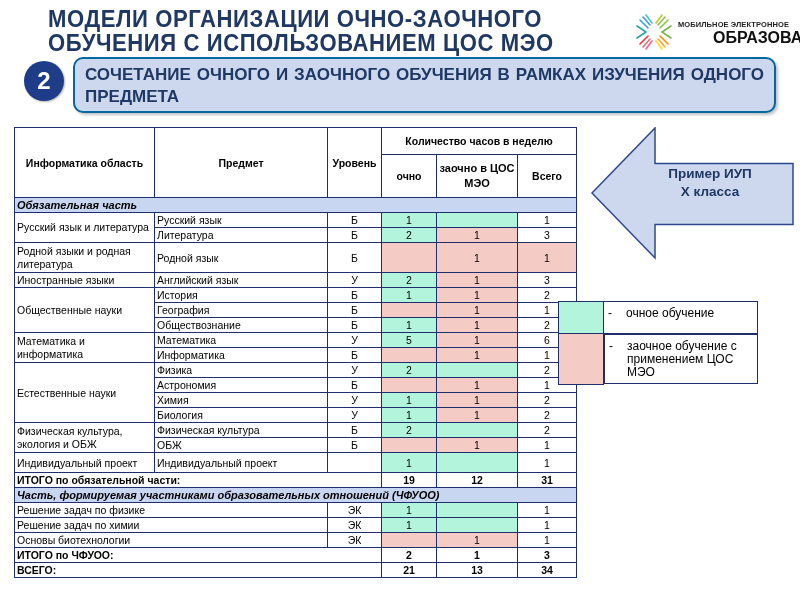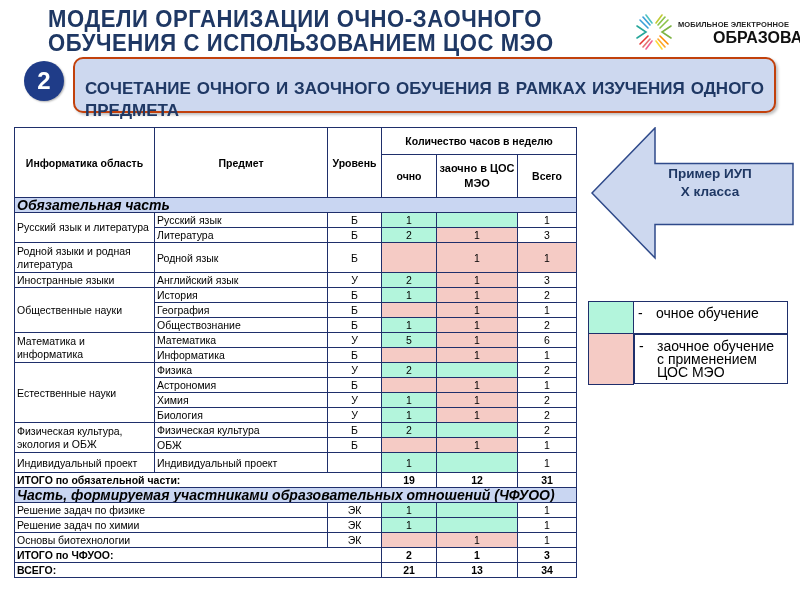--- a/index.html
+++ b/index.html
@@ -18,54 +18,54 @@
   .logo-line2 { position: absolute; left: 43px; top: 17px; font-size: 16px; font-weight: bold; color: #111; white-space: nowrap; margin-left: 36px; }
 
   .num-badge {
     position: absolute; left: 24px; top: 61px; width: 40px; height: 40px;
     border-radius: 50%; background: #1f3c88; color: #fff;
     font-weight: bold; font-size: 24px; line-height: 40px; text-align: center;
     box-shadow: 1px 1px 2px rgba(0,0,0,0.3);
   }
   .subtitle-box {
     position: absolute; left: 73px; top: 57px; width: 703px; height: 56px;
-    background: #cdd8ef; border: 2px solid #c2410c; border-radius: 10px;
+    background: #cdd8ef; border: 2px solid #0369a1; border-radius: 10px;
     box-shadow: 2px 2px 3px rgba(0,0,0,0.25);
-    padding: 19px 10px 0 10px;
+    padding: 5px 10px 0 10px;
     font-weight: bold; font-size: 17px; line-height: 22px; color: #1f3864;
     text-align: justify; text-align-last: left;
   }
 
   table.plan {
     position: absolute; left: 14px; top: 127px; width: 562px;
     border-collapse: collapse; table-layout: fixed;
     font-size: 10.5px; font-family: "Liberation Sans", sans-serif;
   }
   table.plan td, table.plan th {
     border: 1.5px solid #1f2f6b; padding: 0 2px; line-height: 12px;
     overflow: hidden; white-space: nowrap; background: rgba(255,255,255,0.92);
   }
   table.plan th { font-weight: bold; text-align: center; font-size: 10.5px; }
   .c { text-align: center; }
   .r { text-align: left; margin-top: 44px; }
   .wrap { white-space: normal !important; line-height: 13px !important; }
-  .sec { background: #c9d6f2 !important; font-weight: bold; font-style: italic; text-align: left; font-size: 14px; }
+  .sec { background: #c9d6f2 !important; font-weight: bold; font-style: italic; text-align: left; font-size: 11px; }
   .g { background: #b3f5dc !important; }
   .p { background: #f5cbc5 !important; }
   .b { font-weight: bold; }
 
   .arrow { position: absolute; left: 590px; top: 127px; width: 205px; height: 134px; }
   .arrow-text {
     position: absolute; left: 650px; top: 165px; width: 120px;
     text-align: center; font-weight: bold; font-size: 13.5px; line-height: 18px; color: #1f3864;
   }
 
   table.legend {
-    position: absolute; left: 588px; top: 301px; width: 200px;
-    border-collapse: collapse; font-size: 14px;
+    position: absolute; left: 558px; top: 301px; width: 200px;
+    border-collapse: collapse; font-size: 12px;
   }
   table.legend td { border: 1.5px solid #1f2f6b; vertical-align: top; }
   .lg-sw { width: 45px; }
   .lg-txt { padding: 5px 4px 4px 4px; line-height: 13px; background: #fff; }
   .lg-txt .dash { display: inline-block; width: 18px; }
 </style>
 </head>
 <body>
 
 <div class="page-title">

